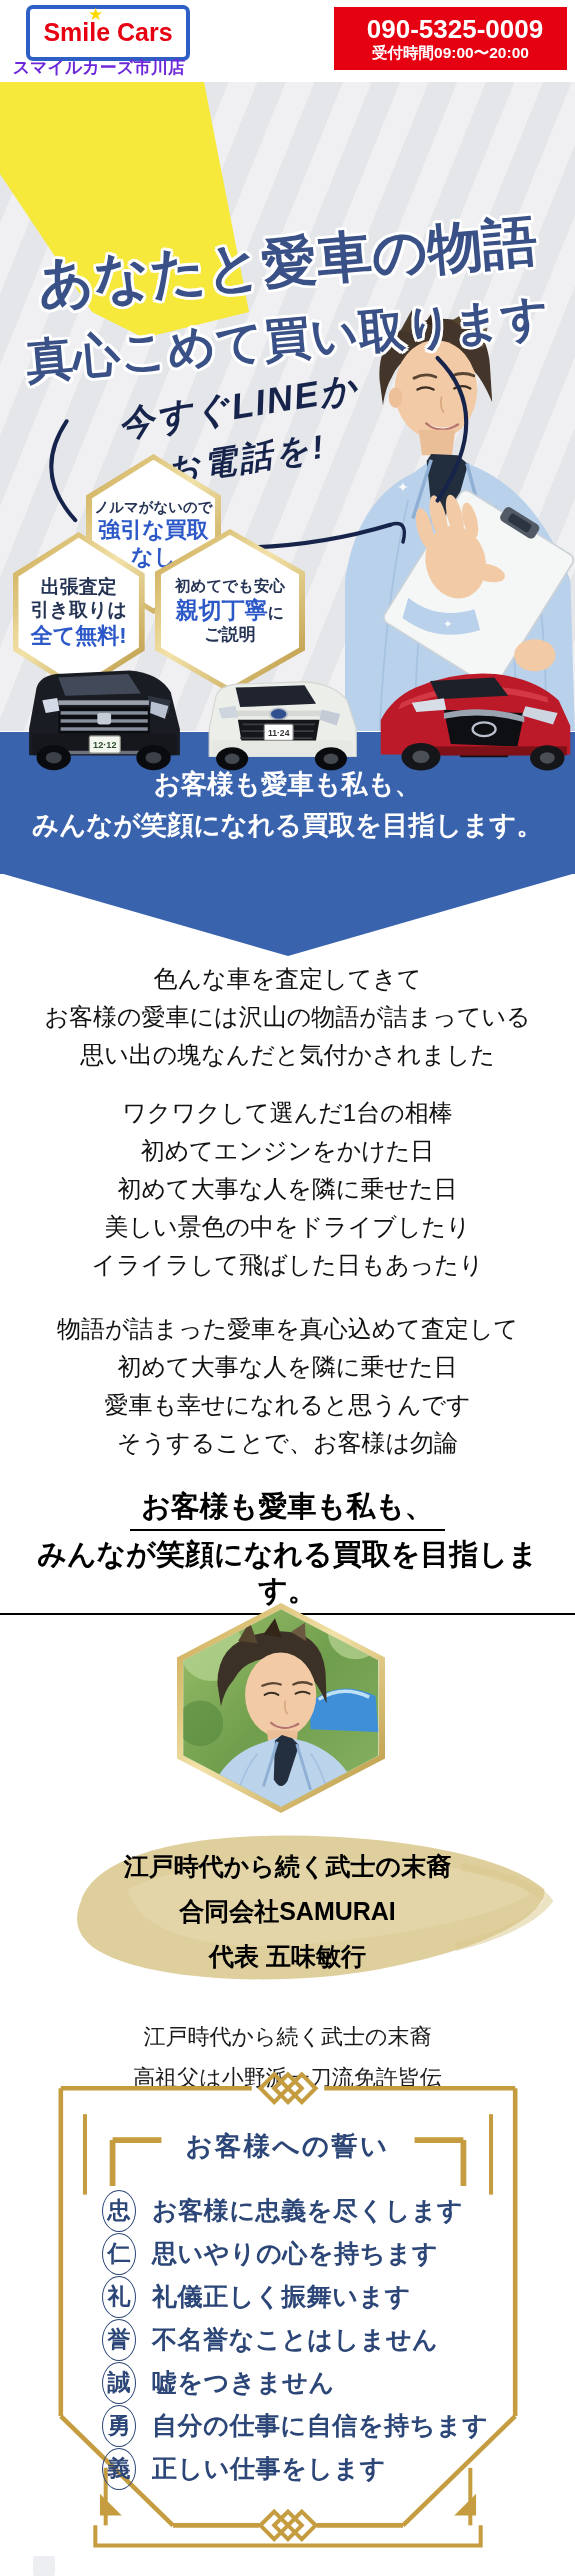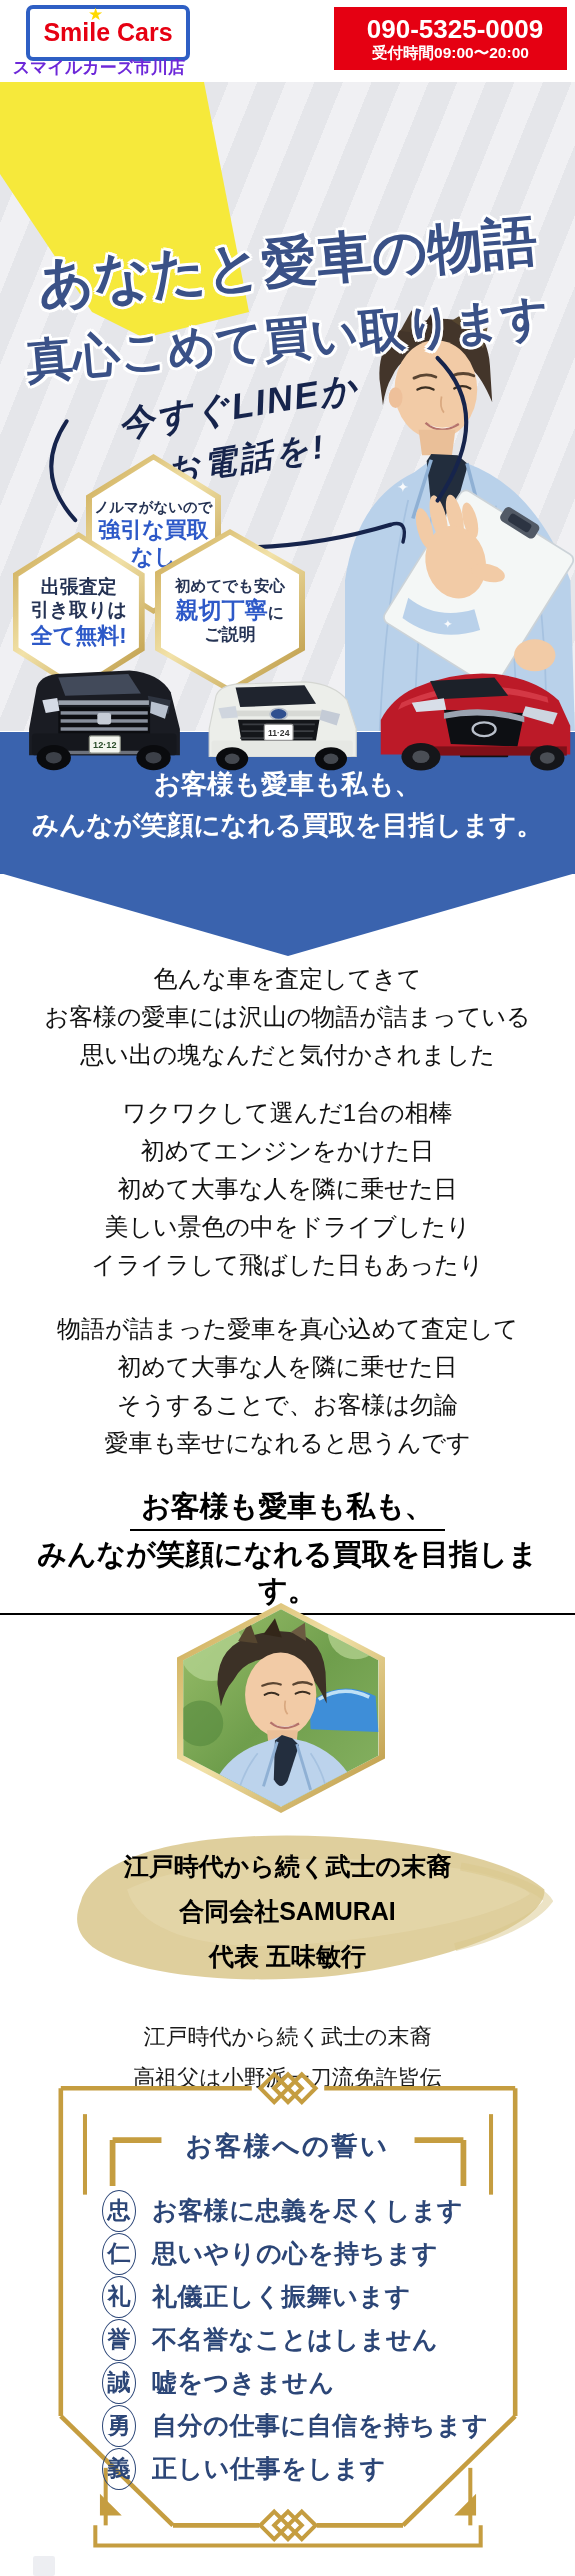--- a/index.html
+++ b/index.html
@@ -270,22 +270,22 @@
   <div class="story story-p2">
     <div>ワクワクして選んだ1台の相棒</div>
     <div>初めてエンジンをかけた日</div>
     <div>初めて大事な人を隣に乗せた日</div>
     <div>美しい景色の中をドライブしたり</div>
     <div>イライラして飛ばした日もあったり</div>
   </div>
   <div class="story story-p3">
     <div>物語が詰まった愛車を真心込めて査定して</div>
     <div>初めて大事な人を隣に乗せた日</div>
+    <div>愛車も幸せになれると思うんです</div>
     <div>そうすることで、お客様は勿論</div>
-    <div>愛車も幸せになれると思うんです</div>
   </div>
 
   <div class="emphasis">
     <div><span>お客様も愛車も私も、</span></div>
     <div><span>みんなが笑顔になれる買取を目指します。</span></div>
   </div>
 
   <div class="portrait-hex">
     <div class="hex-shape"></div>
     <div class="hex-in" style="inset:6.3px;padding:0;">

